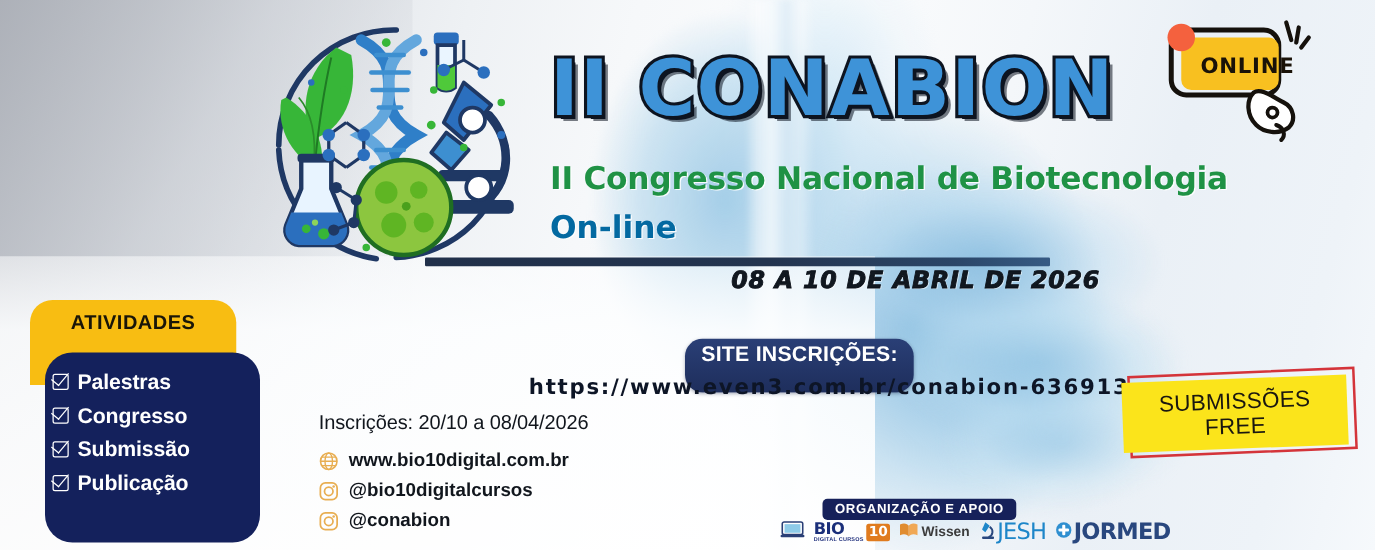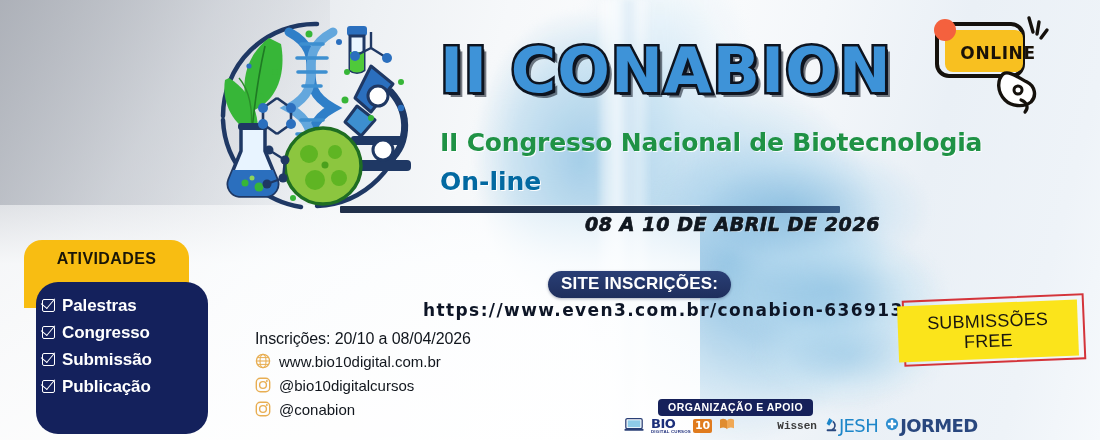--- a/index.html
+++ b/index.html
@@ -131,21 +131,21 @@
     color: #111820;
     -webkit-text-stroke: .7px #0b1018;
     text-shadow: 1px 1px 0 rgba(255,255,255,.55);
     white-space: nowrap;
   }
 
   
   .site-badge {
     position: absolute;
     left: 548px; top: 271px;
-    padding: 3px 13px 4px;
+    padding: 3px 13px 20px;
     background: linear-gradient(180deg, #2a3f76 0%, #1e2e5c 100%);
     border-radius: 14px;
     color: #ffffff;
     font-family: "Liberation Sans", sans-serif;
     font-size: 17px;
     font-weight: bold;
     letter-spacing: .2px;
     white-space: nowrap;
     box-shadow: 0 1px 3px rgba(20,32,66,.35);
   }
@@ -239,25 +239,26 @@
     color: #11161d;
   }
   .contact-head {
     font-size: 16px;
     letter-spacing: -.1px;
     margin-bottom: 5px;
     white-space: nowrap;
   }
   .contact-row {
     display: flex;
-    align-items: flex-start;
+    align-items: flex-end;
     gap: 8px;
     height: 24px;
     font-size: 15px;
     white-space: nowrap;
+    font-weight: bold;
   }
   .ico {
     width: 16px; height: 16px; flex: 0 0 16px;
     display: block;
   }
 
   
   .online-wrap {
     position: absolute;
     left: 925px; top: 8px;
@@ -345,24 +346,23 @@
     background: #e07b1e; color: #fff;
     font-family: "DejaVu Sans", sans-serif;
     font-size: 11px; font-weight: bold;
     padding: 0 2px; border-radius: 2px;
     line-height: 1.25;
   }
   .logo-wissen {
     display: flex; align-items: center; gap: 2px;
   }
   .wissen-txt {
-    font-family: Liberation Mono, monospace;
+    font-family: Liberation Sans, sans-serif;
     font-size: 11px; font-weight: bold;
     color: #3b3b3b;
-    margin-left: 40px;
   }
   .logo-jesh {
     display: flex; align-items: center; gap: 1px;
   }
   .jesh-txt {
     font-family: "DejaVu Sans", sans-serif;
     font-size: 18px; font-weight: normal;
     color: #1d86c9; letter-spacing: -.6px;
     line-height: 1;
   }

